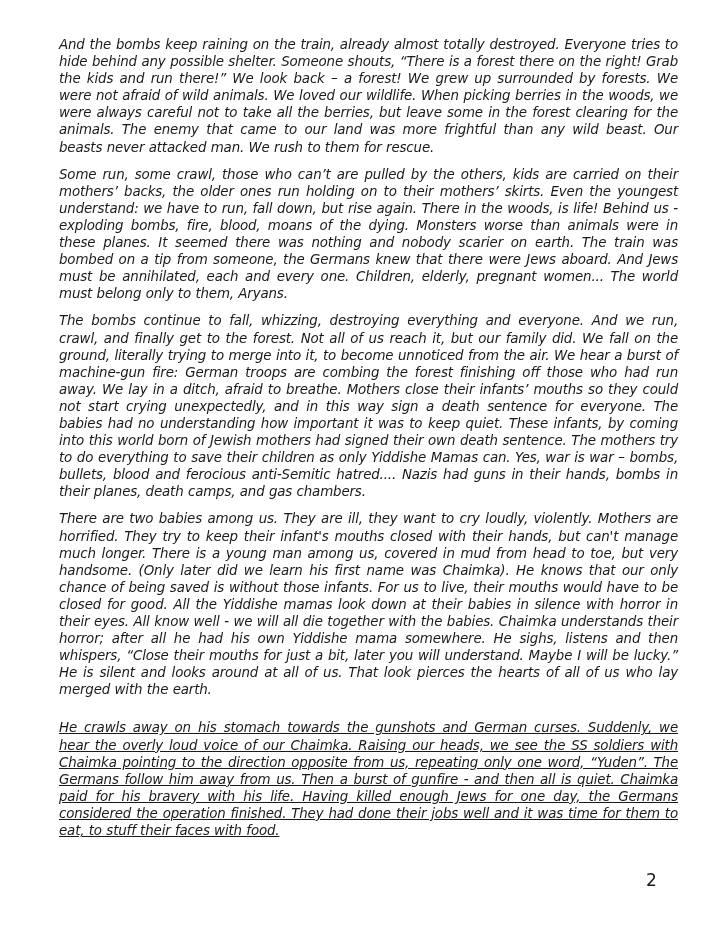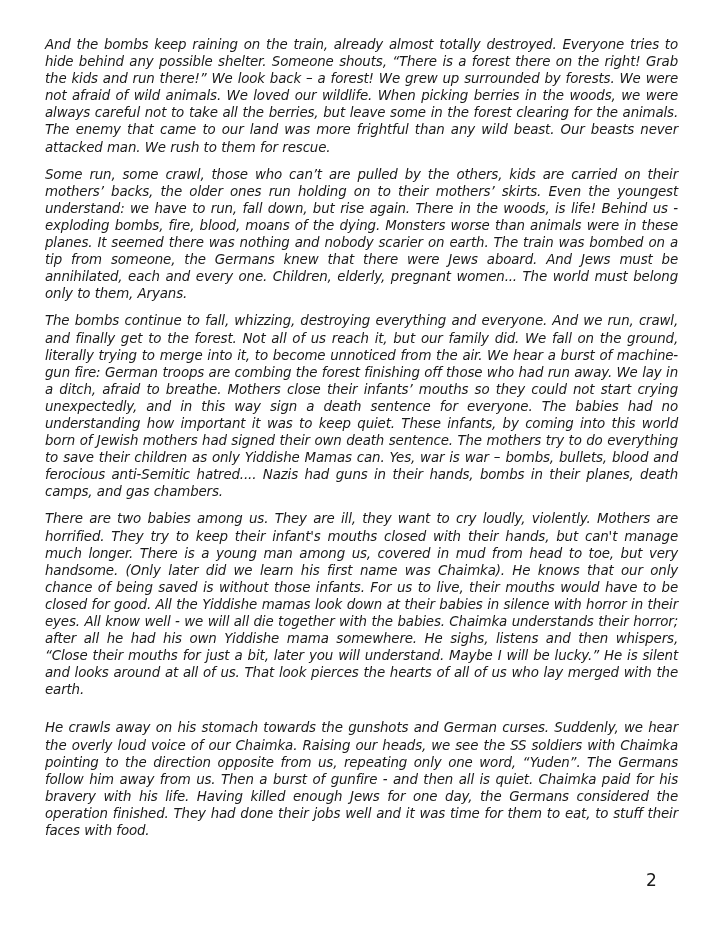--- a/index.html
+++ b/index.html
@@ -13,32 +13,33 @@
       position: relative;
       overflow: hidden;
     }
     .page {
       position: absolute;
       left: 43px;
       top: 36px;
       width: 635px;
     }
     .para {
-      margin: 0 0 10px 2px;
+      margin: 0 0 10px 16px;
       font-family: "DejaVu Sans", sans-serif;
       font-style: italic;
       font-size: 13.4px;
       line-height: 17.1px;
       color: #1a1a1a;
       text-align: justify;
       letter-spacing: -0.15px;
       word-spacing: 0.3px;
     }
     .para.extra-gap {
       margin-top: 21px;
+      text-decoration: underline;
     }
     .page-number {
       position: absolute;
       left: 646px;
       top: 870px;
       font-family: "DejaVu Sans", sans-serif;
       font-size: 17px;
       color: #1a1a1a;
     }
   </style>

